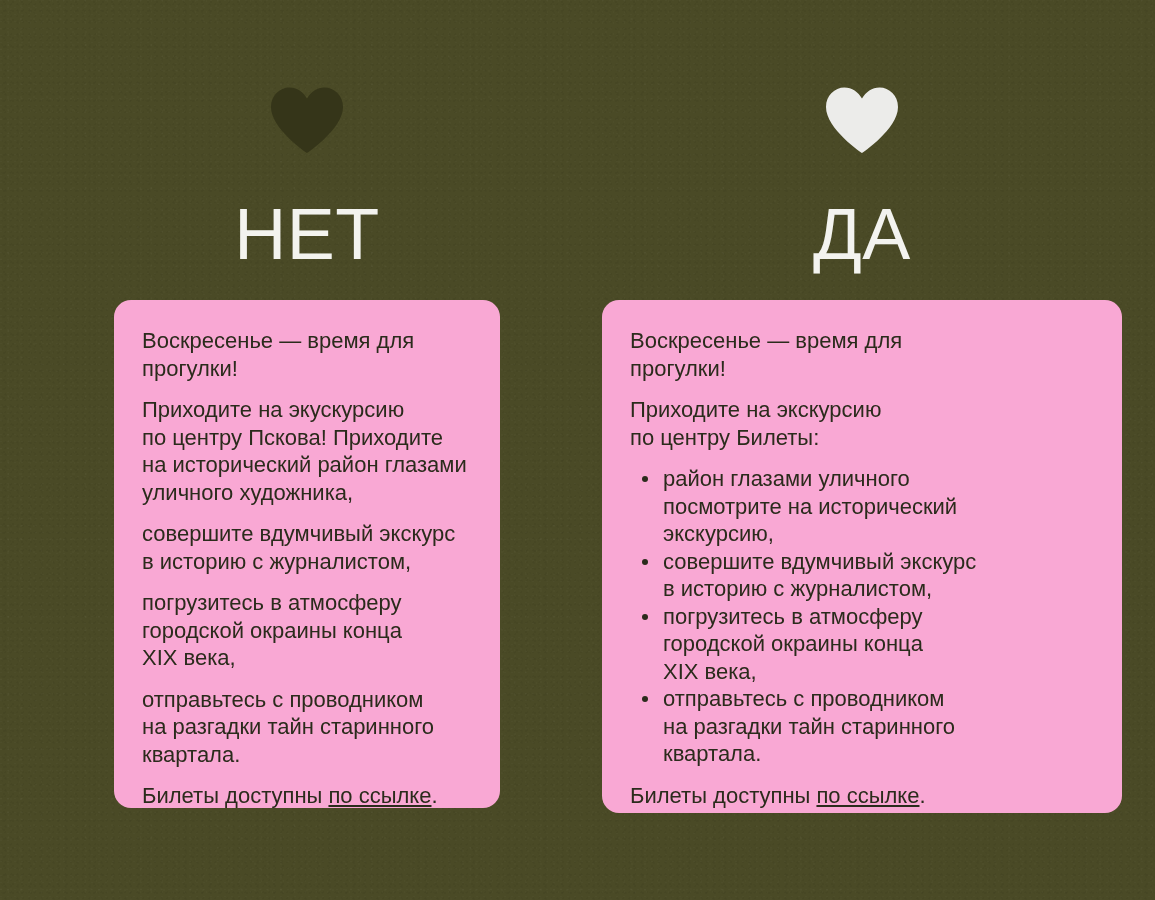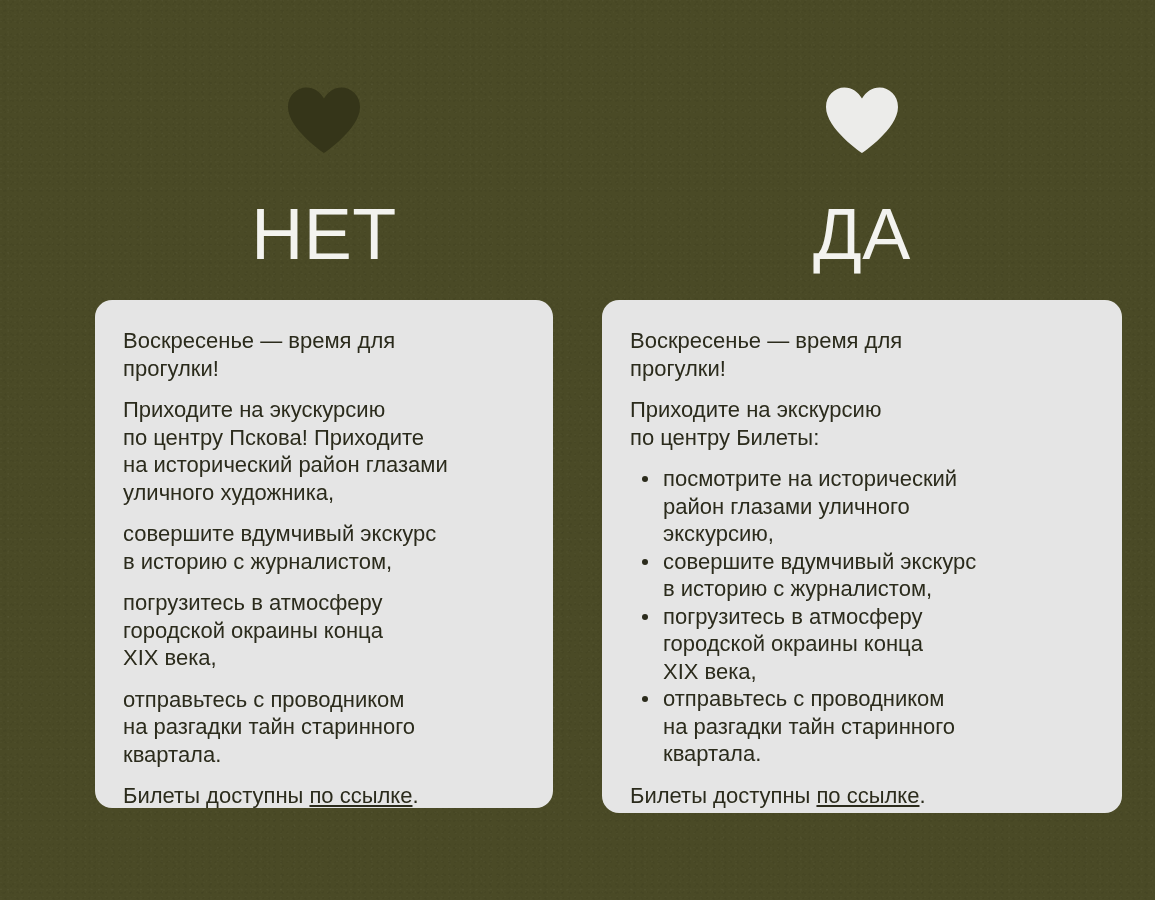--- a/index.html
+++ b/index.html
@@ -36,21 +36,21 @@
     position: relative;
     width: 1155px;
     height: 900px;
   }
 
   .column {
     position: absolute;
     top: 0;
     height: 900px;
   }
-  .column.col-no    { left: 95px;  width: 458px; }
+  .column.col-no    { left: 114px;  width: 386px; }
   .column.col-yes   { left: 602px; width: 520px; }
 
   .heart-wrap {
     position: absolute;
     top: 82px;
     left: 0;
     width: 100%;
     height: 76px;
     display: flex;
     align-items: center;
@@ -70,21 +70,21 @@
     letter-spacing: .5px;
     color: #f3f3ef;
     white-space: nowrap;
   }
 
   .card {
     position: absolute;
     left: 0;
     top: 300px;
     width: 100%;
-    background: #e5e5e5;
+    background: #f9a8d4;
     border-radius: 17px;
     box-sizing: border-box;
     padding: 27px 28px 34px 28px;
   }
   .card.card-no  { height: 508px; }
   .card.card-yes { height: 513px; }
 
   .card p,
   .card ul {
     margin: 0;
@@ -195,22 +195,22 @@
       </p>
 
       <p>
         <span class="nowrap-line">Приходите на экскурсию</span>
         <span class="nowrap-line">по центру Билеты:</span>
       </p>
 
       <ul>
         <li>
           <span class="bullet-dot"></span>
+          <span class="nowrap-line">район глазами уличного</span>
           <span class="nowrap-line">посмотрите на исторический</span>
-          <span class="nowrap-line">район глазами уличного</span>
           <span class="nowrap-line">экскурсию,</span>
         </li>
         <li>
           <span class="bullet-dot"></span>
           <span class="nowrap-line">совершите вдумчивый экскурс</span>
           <span class="nowrap-line">в историю с журналистом,</span>
         </li>
         <li>
           <span class="bullet-dot"></span>
           <span class="nowrap-line">погрузитесь в атмосферу</span>

